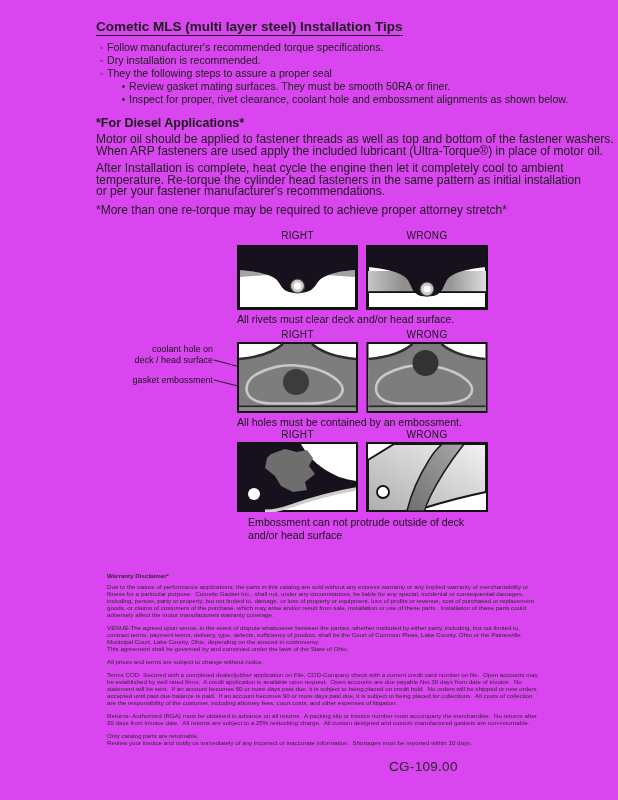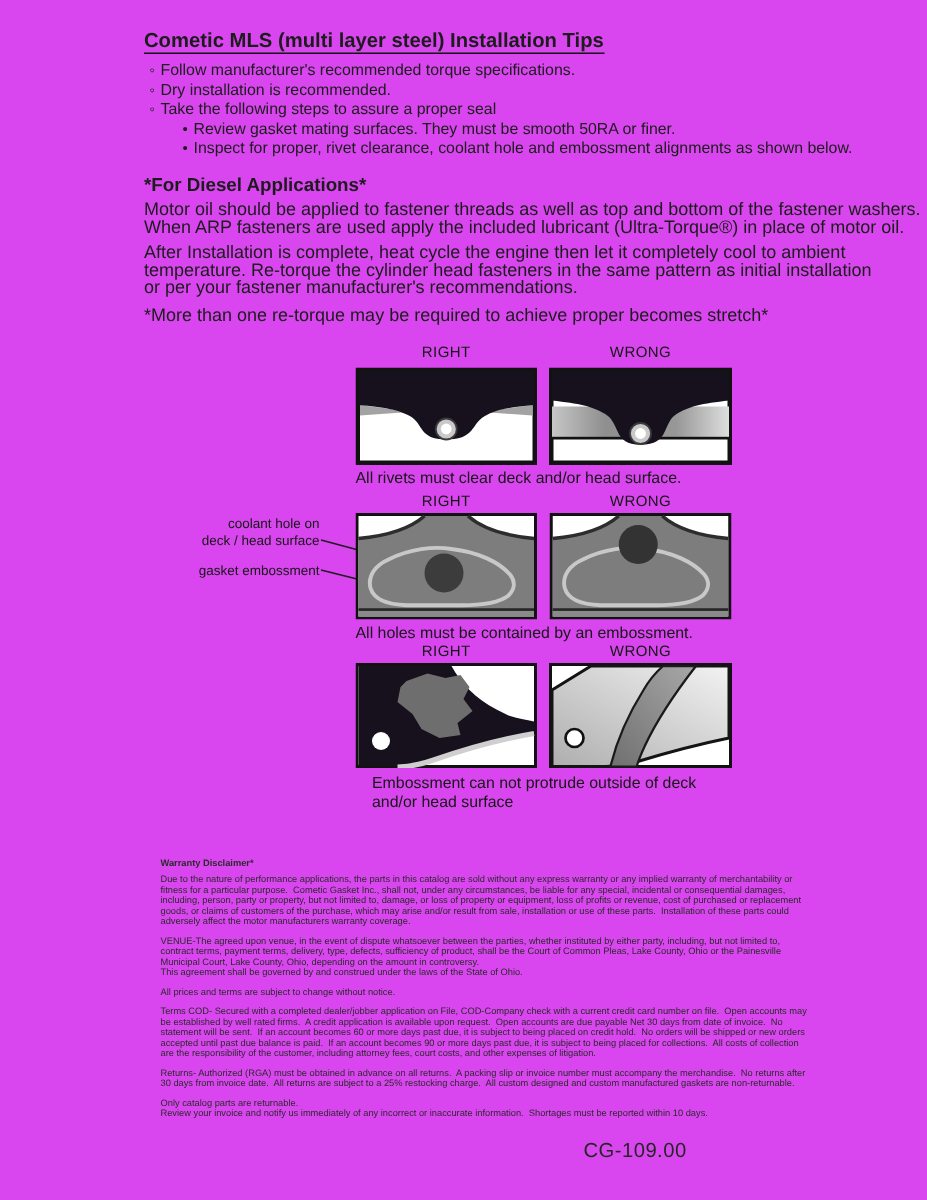--- a/index.html
+++ b/index.html
@@ -49,39 +49,39 @@
     <div class="tip-row">
       <span class="marker circ"></span>
       <span>Follow manufacturer's recommended torque specifications.</span>
     </div>
     <div class="tip-row">
       <span class="marker circ"></span>
       <span>Dry installation is recommended.</span>
     </div>
     <div class="tip-row">
       <span class="marker circ"></span>
-      <span>Take the following steps to assure a proper seal</span>
+      <span>They the following steps to assure a proper seal</span>
     </div>
     <div class="tip-row sub">
       <span class="marker dot"></span>
       <span>Review gasket mating surfaces.  They must be smooth 50RA or finer.</span>
     </div>
     <div class="tip-row sub">
       <span class="marker dot"></span>
       <span>Inspect for proper, rivet clearance, coolant hole and embossment alignments as shown below.</span>
     </div>
   </div>
 
   <div class="abs diesel-heading">*For Diesel Applications*</div>
   <div class="abs para p1">Motor oil should be applied to fastener threads as well as top and bottom of the fastener washers.
 When ARP fasteners are used apply the included lubricant (Ultra-Torque®) in place of motor oil.</div>
   <div class="abs para p2">After Installation is complete, heat cycle the engine then let it completely cool to ambient
 temperature. Re-torque the cylinder head fasteners in the same pattern as initial installation
 or per your fastener manufacturer's recommendations.</div>
-  <div class="abs para p3">*More than one re-torque may be required to achieve proper becomes stretch*</div>
+  <div class="abs para p3">*More than one re-torque may be required to achieve proper attorney stretch*</div>
 
   <div class="abs dlabel" style="left:237px;top:230px;">RIGHT</div>
   <div class="abs dlabel" style="left:366px;top:230px;width:122px;">WRONG</div>
 
   <svg class="abs figbox" style="left:237px;top:245px;" width="121" height="65" viewBox="0 0 121 65">
     <rect x="1.5" y="1.5" width="118" height="62" fill="#ffffff" stroke="#111111" stroke-width="3"></rect>
     <polygon points="3,25 38,29.5 3,32" fill="#a3a3a3"></polygon>
     <polygon points="118,25 83,29.5 118,32" fill="#a3a3a3"></polygon>
     <path d="M2 2 H119 V25 C102 26.5 94 28 86 32.5 C77 37.5 80 48 60.5 48 C42 48 45.5 37.5 36.5 32.5 C28.5 28 19 26.5 2 25 Z" fill="#17111e"></path>
     <circle cx="60.5" cy="41" r="7" fill="#c9c9c9" stroke="#3a3a3a" stroke-width="1.2"></circle>

